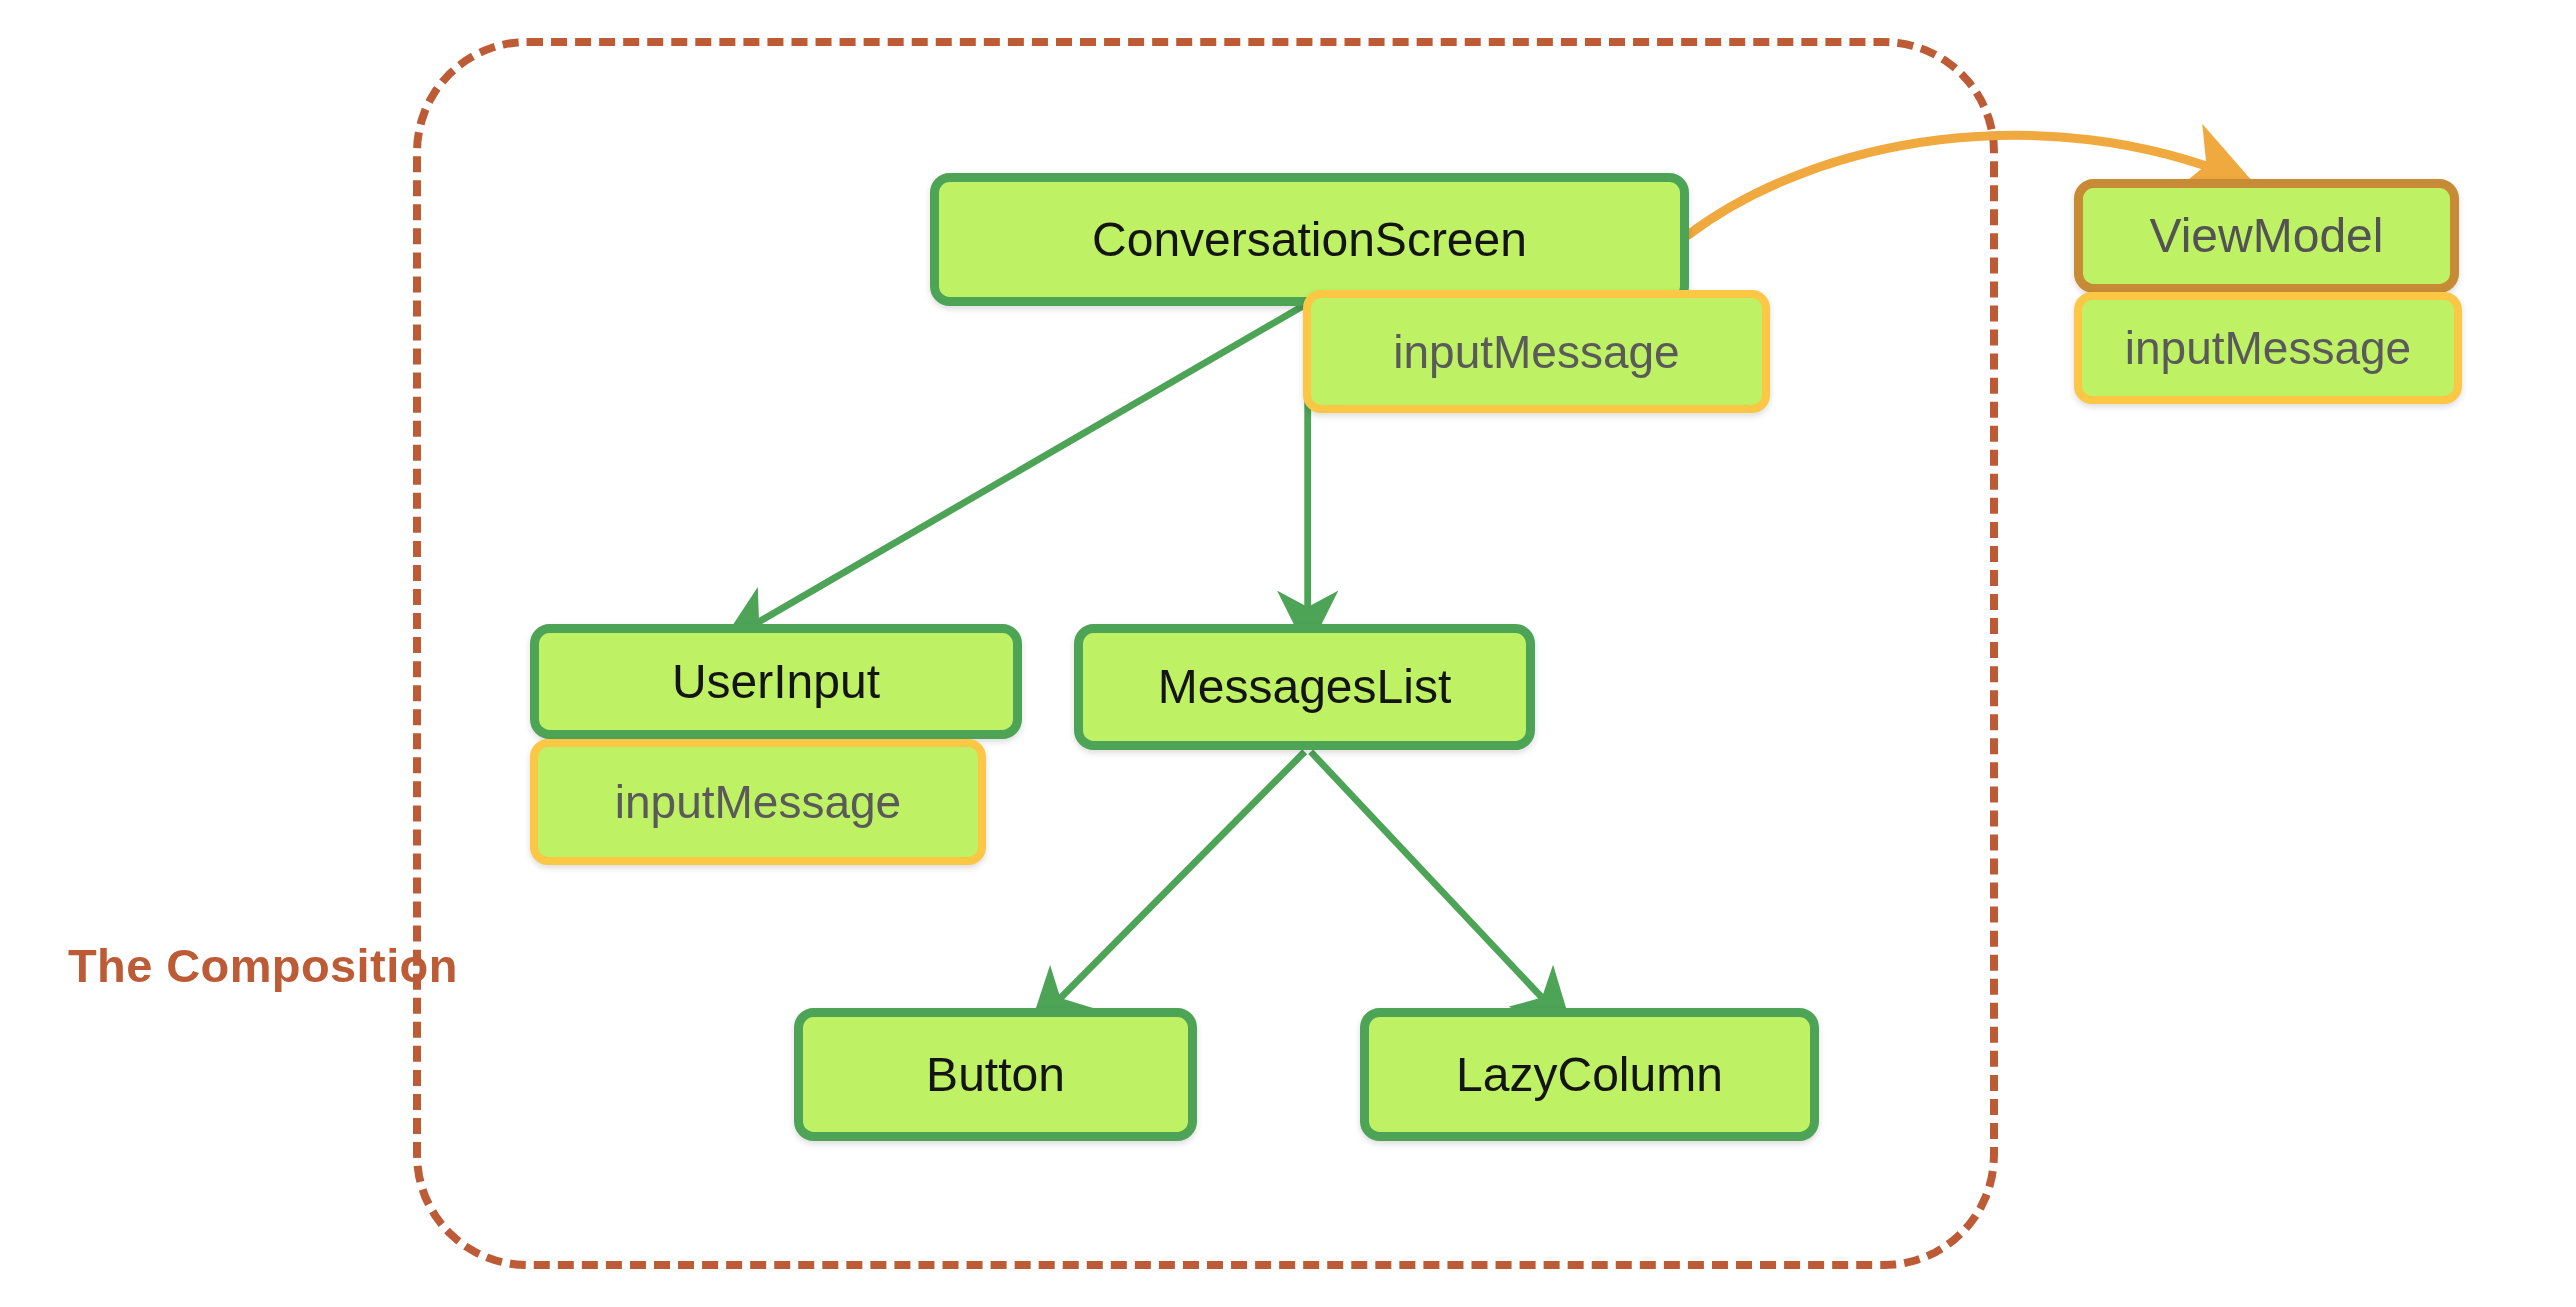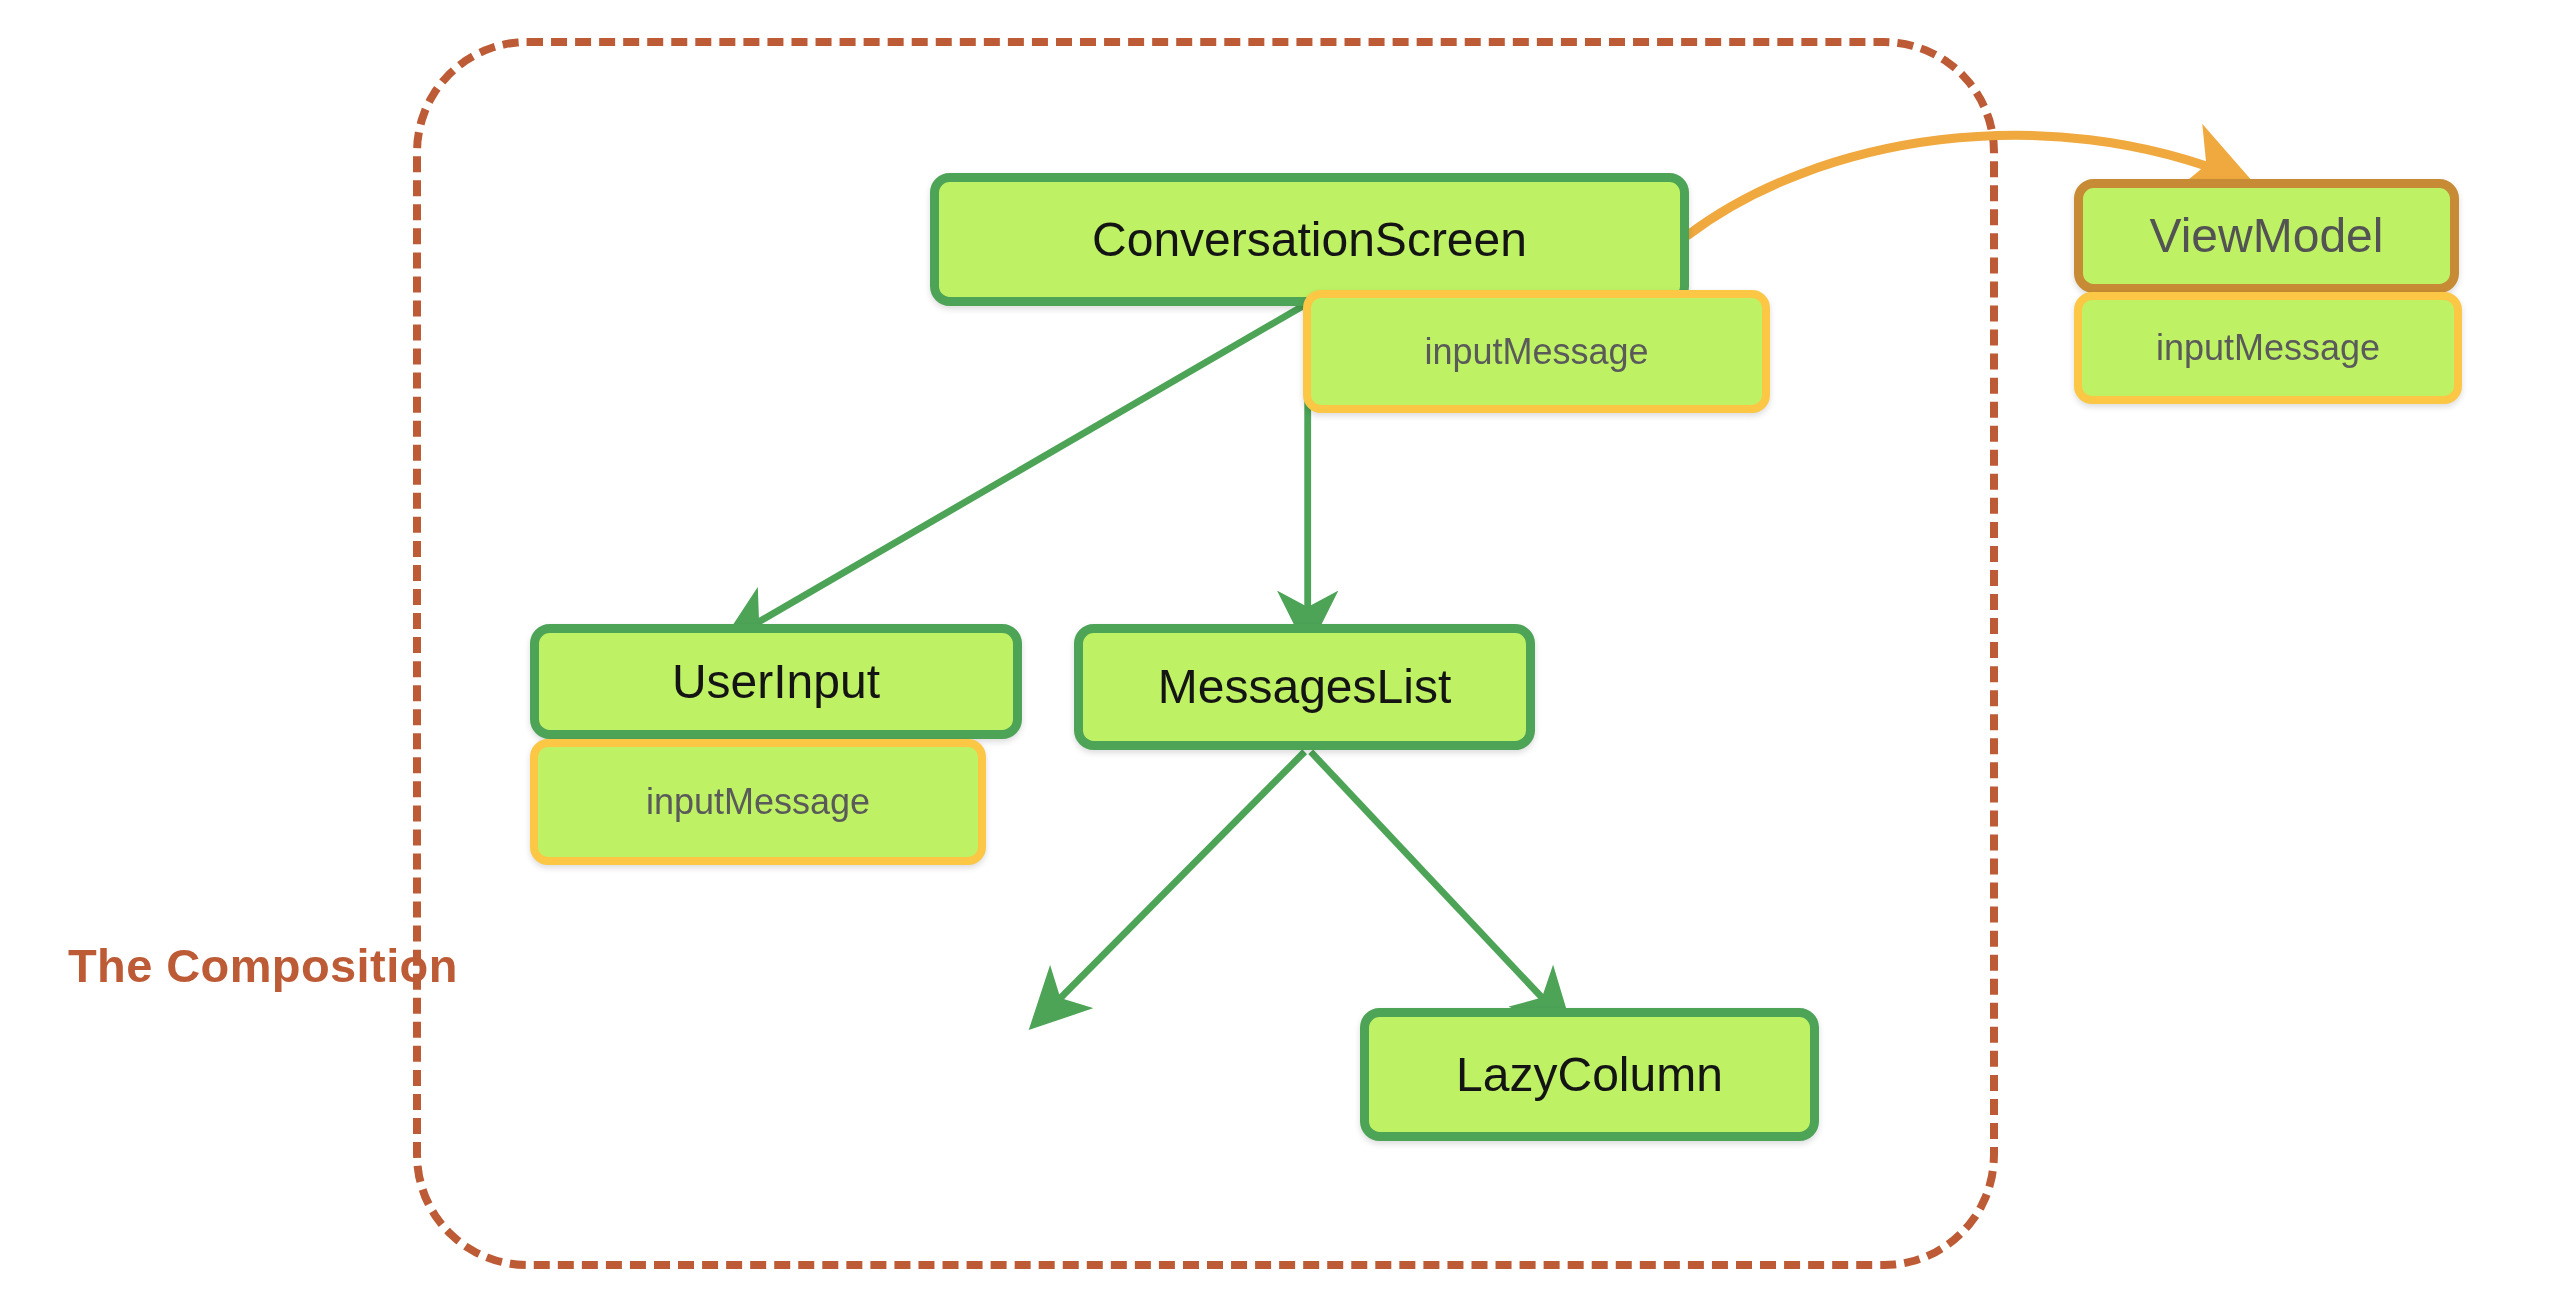--- a/index.html
+++ b/index.html
@@ -79,21 +79,21 @@
     font-size: 48px;
   }
 
   .node.state {
     border: 8.3px solid #fbc745;
     border-radius: 18px;
     z-index: 6;
   }
   .node.state .node-label {
     color: #5a5a5a;
-    font-size: 36px;
+    font-size: 46px;
     text-align: right;
   }
 
   
   #node-conversationscreen { left: 930px; top: 173px;  width: 759px; height: 133px; }
   #state-conversationscreen { left: 1303px; top: 290px; width: 467px;  height: 123px; }
 
   #node-userinput       { left: 530px;  top: 624px;  width: 492px;  height: 115px; }
   #state-userinput      { left: 530px;  top: 739px;  width: 456px;  height: 126px; }
 
@@ -148,20 +148,23 @@
   </div>
 
   <div class="node state" id="state-userinput">
     <span class="node-label">inputMessage</span>
   </div>
 
   <div class="node composable" id="node-messageslist">
     <span class="node-label">MessagesList</span>
   </div>
 
+  <div class="node composable" id="node-button">
+    <span class="node-label">Button</span>
+  </div>
 
   <div class="node composable" id="node-lazycolumn">
     <span class="node-label">LazyColumn</span>
   </div>
 
   <div class="node viewmodel" id="node-viewmodel">
     <span class="node-label">ViewModel</span>
   </div>
 
   <div class="node state" id="state-viewmodel">

